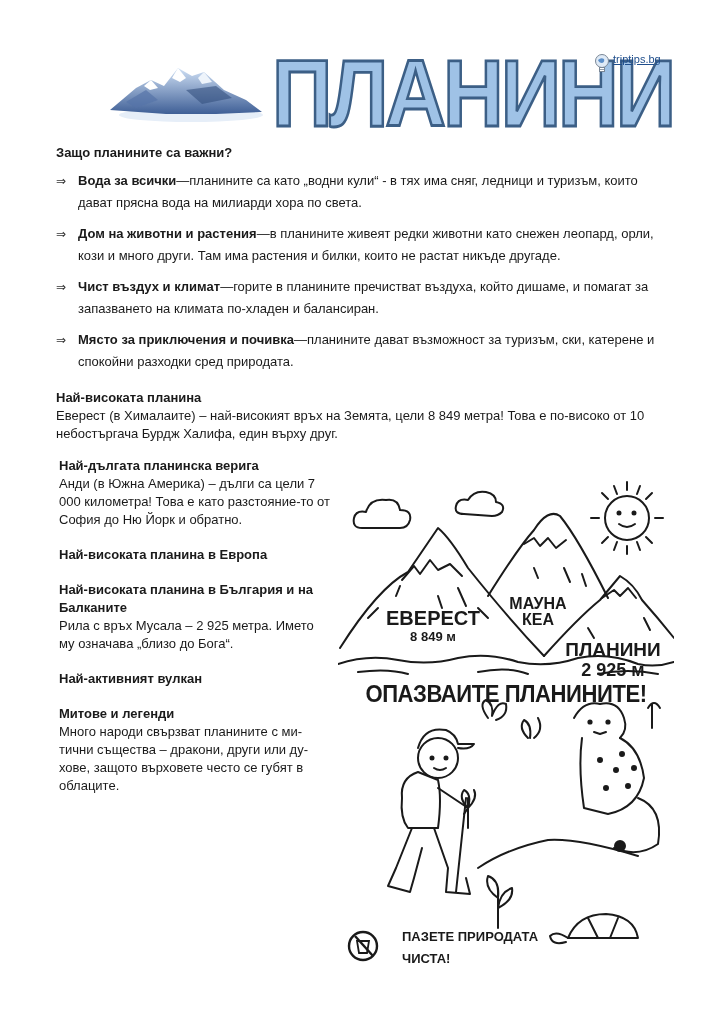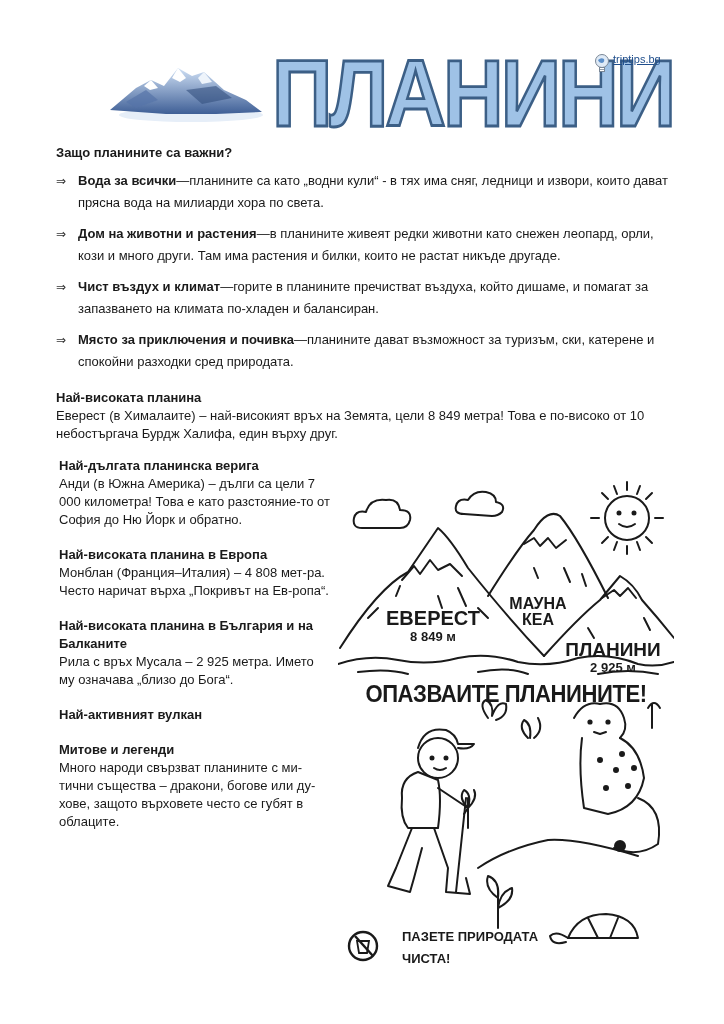--- a/index.html
+++ b/index.html
@@ -73,21 +73,21 @@
     </svg>
   </span>
   <span class="brand-link">triptips.bg</span>
 </div>
 
 <div class="abs why-heading">Защо планините са важни?</div>
 
 <div class="abs bullets">
   <div class="bullet">
     <span class="arrow">⇒</span>
-    <span><b>Вода за всички</b><span>—планините са като „водни кули“ - в тях има сняг, ледници и извори, които дават прясна вода на милиарди хора по света.</span></span>
+    <span><b>Вода за всички</b><span>—планините са като „водни кули“ - в тях има сняг, ледници и туризъм, които дават прясна вода на милиарди хора по света.</span></span>
   </div>
   <div class="bullet">
     <span class="arrow">⇒</span>
     <span><b>Дом на животни и растения</b><span>—в планините живеят редки животни като снежен леопард, орли, кози и много други. Там има растения и билки, които не растат никъде другаде.</span></span>
   </div>
   <div class="bullet">
     <span class="arrow">⇒</span>
     <span><b>Чист въздух и климат</b><span>—горите в планините пречистват въздуха, който дишаме, и помагат за запазването на климата по-хладен и балансиран.</span></span>
   </div>
   <div class="bullet">
@@ -101,32 +101,31 @@
   <div>Еверест (в Хималаите) – най-високият връх на Земята, цели 8 849 метра! Това е по-високо от 10 небостъргача Бурдж Халифа, един върху друг.</div>
 </div>
 
 <div class="abs facts">
   <div class="fact">
     <div class="h">Най-дългата планинска верига</div>
     <div>Анди (в Южна Америка) – дълги са цели 7 000 километра! Това е като разстояние-то от София до Ню Йорк и обратно.</div>
   </div>
   <div class="fact">
     <div class="h">Най-високата планина в Европа</div>
-    <div>Монблан (Франция–Италия) – 4 808 мет-ра. Често наричат върха „Покривът на Ев-ропа“.</div>
   </div>
   <div class="fact">
     <div class="h">Най-високата планина в България и на Балканите</div>
     <div>Рила с връх Мусала – 2 925 метра. Името му означава „близо до Бога“.</div>
   </div>
   <div class="fact">
     <div class="h">Най-активният вулкан</div>
   </div>
   <div class="fact">
     <div class="h">Митове и легенди</div>
-    <div>Много народи свързват планините с ми-тични същества – дракони, богове или ду-хове, защото върховете често се губят в облаците.</div>
+    <div>Много народи свързват планините с ми-тични същества – дракони, други или ду-хове, защото върховете често се губят в облаците.</div>
   </div>
 </div>
 
 <div class="abs illus">
   <svg width="336" height="510" viewBox="0 0 336 510" fill="none" stroke="#1a1a1a" stroke-width="2" stroke-linecap="round" stroke-linejoin="round">
 
     <g>
       <path d="M24 60 Q14 60 16 50 Q18 42 28 44 Q32 30 48 32 Q60 30 62 42 Q74 42 72 52 Q70 60 62 60 Z"></path>
     </g>
     <g>
@@ -179,21 +178,21 @@
     </foreignObject>
     <foreignObject x="160" y="128" width="80" height="44">
       <div xmlns="http://www.w3.org/1999/xhtml" class="peak-label">
         <div style="font-size:16px;">МАУНА</div>
         <div style="font-size:16px;">КЕА</div>
       </div>
     </foreignObject>
     <foreignObject x="220" y="172" width="110" height="46">
       <div xmlns="http://www.w3.org/1999/xhtml" class="peak-label">
         <div style="font-size:19px;">ПЛАНИНИ</div>
-        <div style="font-size:13px;margin-top:2px;">2 925 м</div>
+        <div style="font-size:18px;margin-top:2px;">2 925 м</div>
       </div>
     </foreignObject>
 
     <g>
       <circle cx="100" cy="290" r="20"></circle>
       <path d="M80 280 Q86 258 108 262 Q118 266 120 276 L136 276 Q132 282 120 280"></path>
       <circle cx="94" cy="290" r="1.5" fill="#1a1a1a"></circle>
       <circle cx="108" cy="290" r="1.5" fill="#1a1a1a"></circle>
       <path d="M96 300 Q102 304 108 300"></path>
       <path d="M64 330 Q62 310 80 304 L100 312 Q104 330 100 360 L70 360 Q62 350 64 330 Z"></path>

